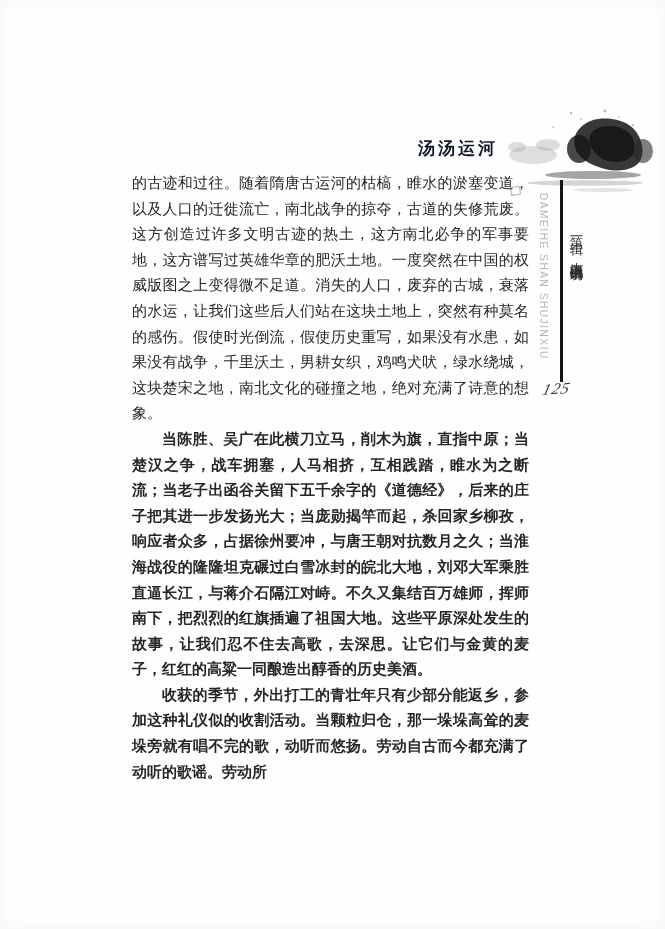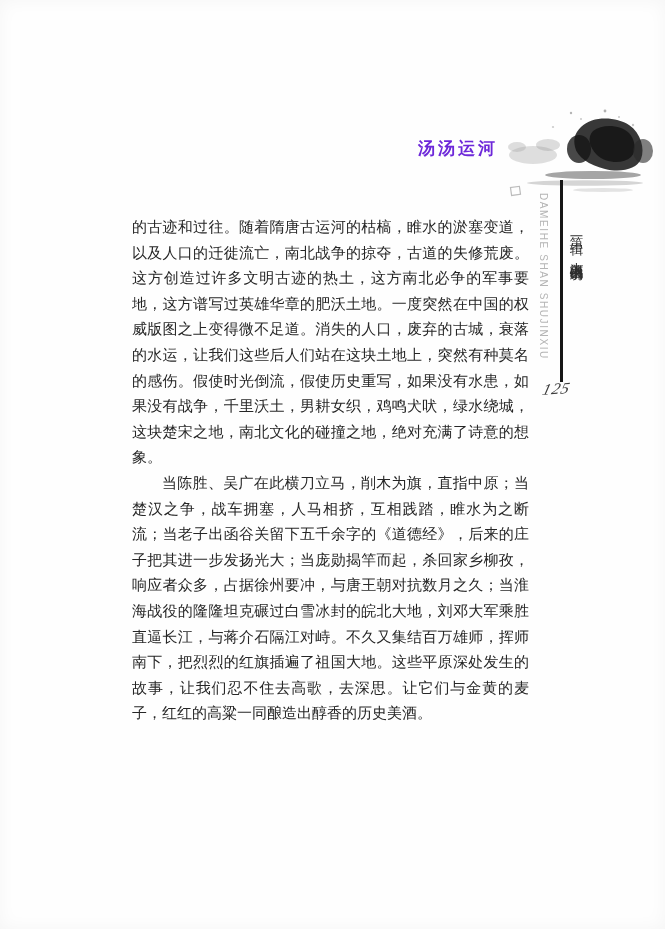--- a/index.html
+++ b/index.html
@@ -9,21 +9,21 @@
     background:#fefefe;
     overflow:hidden;
     font-family:"Liberation Serif","DejaVu Serif",serif;
     box-shadow:inset 0 0 18px rgba(0,0,0,0.04);
   }
   
   .running-title{
     position:absolute;left:418px;top:137px;
     font-family:"Liberation Sans","DejaVu Sans",sans-serif;
     font-weight:bold;font-size:17px;letter-spacing:3px;
-    color:#6d28d9;white-space:nowrap;
+    color:#0f172a;white-space:nowrap;
   }
   .ink-art{position:absolute;left:493px;top:105px;width:168px;height:95px;}
   
   .side-rule{
     position:absolute;left:560px;top:180px;
     width:3px;height:202px;background:#161616;
   }
   .pinyin-vertical{
     position:absolute;left:538px;top:193px;height:190px;
     writing-mode:vertical-rl;
@@ -41,24 +41,24 @@
   .page-number{
     position:absolute;left:543px;top:380px;
     font-style:italic;font-size:16px;color:#3c3c3c;
     transform:skewX(-18deg) rotate(-4deg);
     letter-spacing:1px;
   }
   
   .body-text{
     position:absolute;left:132px;top:171px;width:397px;
     font-size:15px;line-height:25.6px;color:#262626;
-    text-align:justify;text-justify:inter-character;margin-top:44px;
+    text-align:justify;text-justify:inter-character;
   }
   .body-text p{margin:0;}
-  .body-text p.indent{text-indent:2em;}
+  .body-text p.indent{text-indent:2em;font-weight:bold;}
 </style>
 </head>
 <body>
 
 <div class="page">
 
   <div class="running-title">汤汤运河</div>
 
   <svg class="ink-art" viewBox="0 0 168 95" aria-hidden="true">
 
@@ -91,15 +91,16 @@
 
   <div class="series-vertical">
     <span>第一辑</span><span class="gap">大美河山书锦绣</span>
   </div>
 
   <div class="page-number">125</div>
 
   <div class="body-text">
       <p class="">的古迹和过往。随着隋唐古运河的枯槁，睢水的淤塞变道，以及人口的迁徙流亡，南北战争的掠夺，古道的失修荒废。这方创造过许多文明古迹的热土，这方南北必争的军事要地，这方谱写过英雄华章的肥沃土地。一度突然在中国的权威版图之上变得微不足道。消失的人口，废弃的古城，衰落的水运，让我们这些后人们站在这块土地上，突然有种莫名的感伤。假使时光倒流，假使历史重写，如果没有水患，如果没有战争，千里沃土，男耕女织，鸡鸣犬吠，绿水绕城，这块楚宋之地，南北文化的碰撞之地，绝对充满了诗意的想象。</p>
       <p class="indent">当陈胜、吴广在此横刀立马，削木为旗，直指中原；当楚汉之争，战车拥塞，人马相挤，互相践踏，睢水为之断流；当老子出函谷关留下五千余字的《道德经》，后来的庄子把其进一步发扬光大；当庞勋揭竿而起，杀回家乡柳孜，响应者众多，占据徐州要冲，与唐王朝对抗数月之久；当淮海战役的隆隆坦克碾过白雪冰封的皖北大地，刘邓大军乘胜直逼长江，与蒋介石隔江对峙。不久又集结百万雄师，挥师南下，把烈烈的红旗插遍了祖国大地。这些平原深处发生的故事，让我们忍不住去高歌，去深思。让它们与金黄的麦子，红红的高粱一同酿造出醇香的历史美酒。</p>
+      <p class="indent">收获的季节，外出打工的青壮年只有少部分能返乡，参加这种礼仪似的收割活动。当颗粒归仓，那一垛垛高耸的麦垛旁就有唱不完的歌，动听而悠扬。劳动自古而今都充满了动听的歌谣。劳动所</p>
     </div>
 
 </div>
 
 </body></html>

